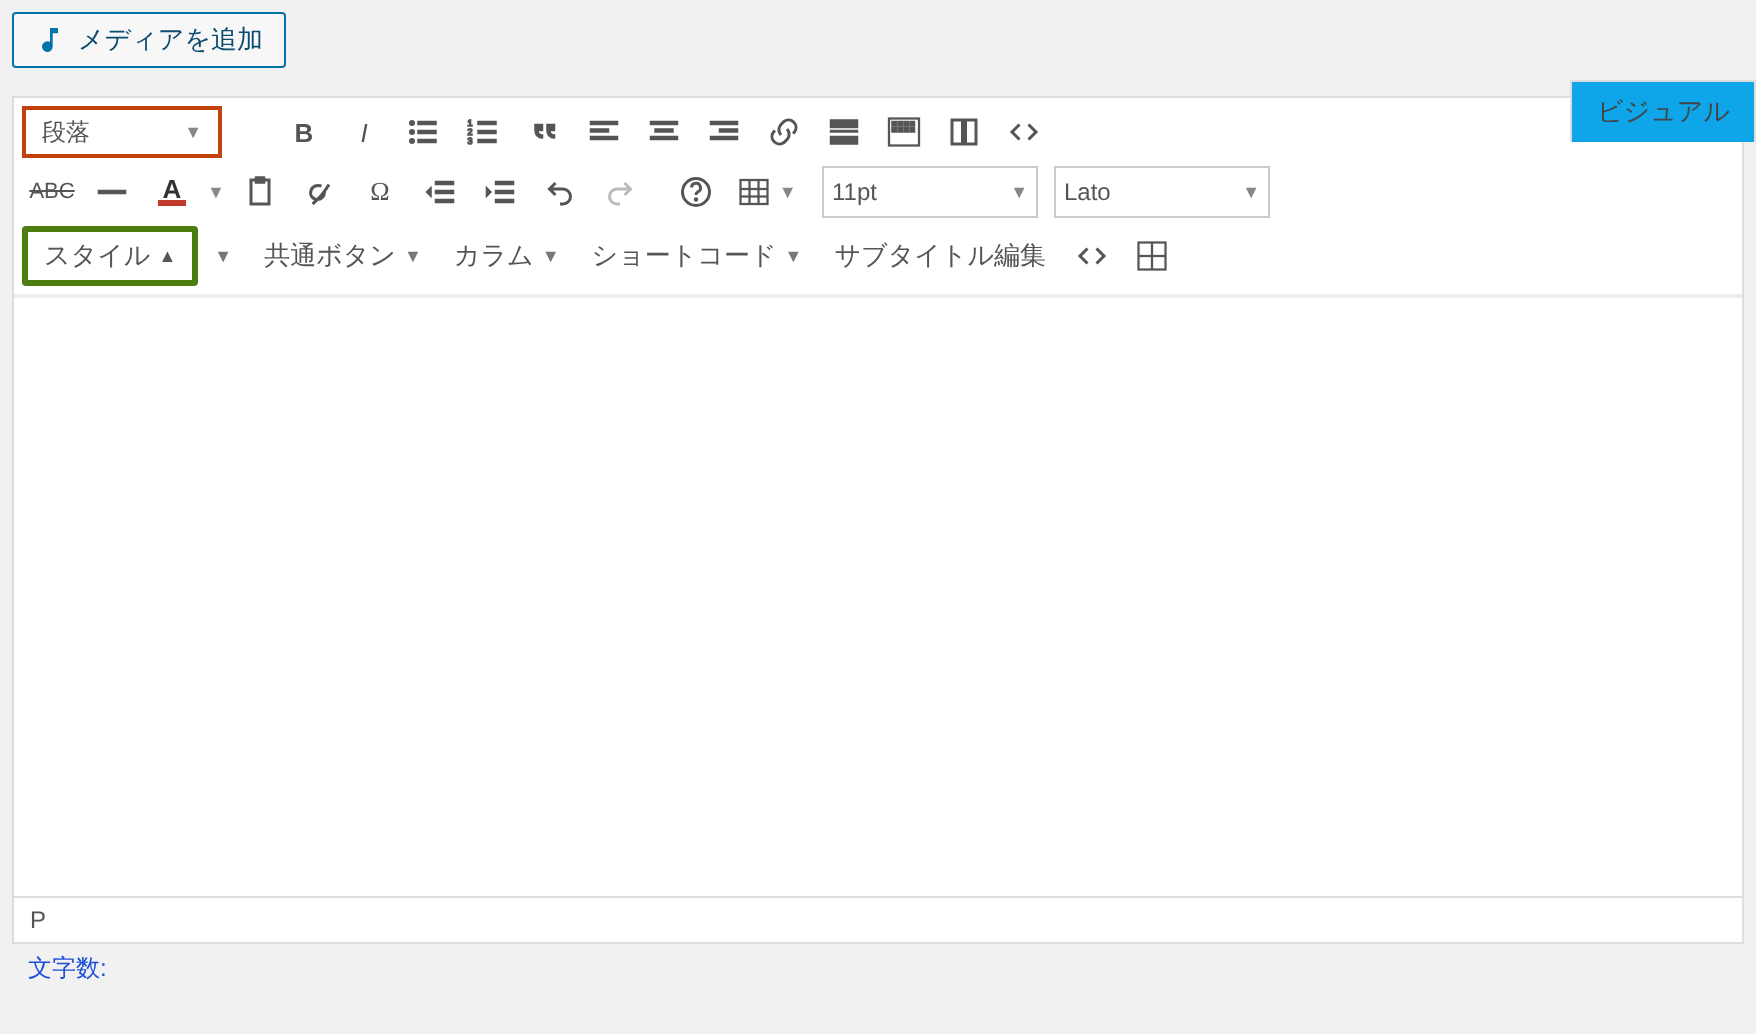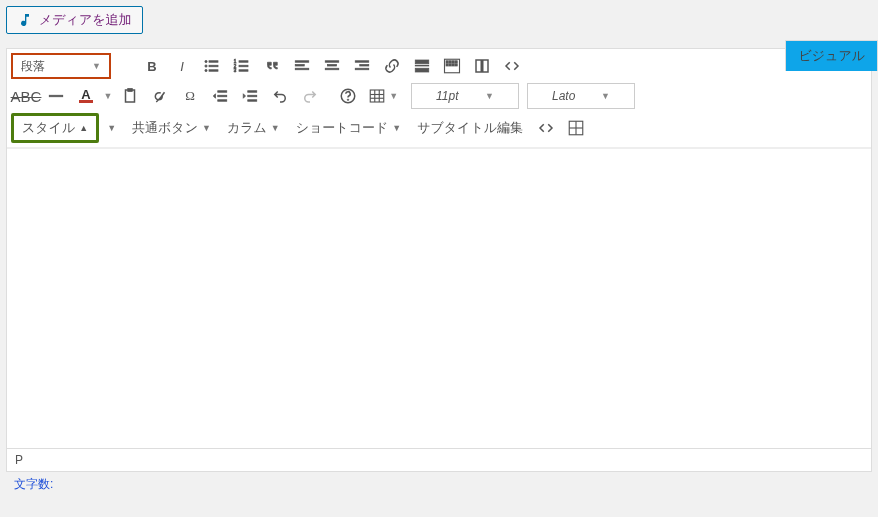--- a/index.html
+++ b/index.html
@@ -8,21 +8,21 @@
     font-family: "Meiryo", "Hiragino Sans", "MS PGothic", sans-serif;
     font-size: 13px;
     background: #f1f1f1;
     color: #444;
   }
   .wrap { padding: 6px 6px 0 6px; }
   .topbtns { display: flex; gap: 8px; align-items: center; }
   .btn {
     display: inline-flex; align-items: center; gap: 6px;
     background: #f7f7f7; border: 1px solid #0073aa;
-    color: #701a75; padding: 4px 10px; height: 28px;
+    color: #0c4a6e; padding: 4px 10px; height: 28px;
     font-size: 13px; cursor: pointer; border-radius: 2px;
   }
   .btn svg { width: 16px; height: 16px; fill: #0073aa; }
   .tabbar {
     position: absolute; right: 0; top: 40px;
   }
   .tab { background: #0ea5e9; border: 1px solid #ddd; border-bottom: none; padding: 6px 12px; }
   .editor {
     margin-top: 14px; background: #fff; border: 1px solid #ddd;
   }
@@ -40,21 +40,21 @@
   .ti { 
     width: 30px; height: 26px; display: inline-flex;
     align-items: center; justify-content: center;
     color: #555; cursor: pointer;
   }
   .ti svg { width: 18px; height: 18px; fill: currentColor; stroke: currentColor; }
   .sep { width: 8px; }
   .sel-box {
     height: 26px; border: 1px solid #ccc; background: #fff;
     display: inline-flex; align-items: center; justify-content: space-between;
-    padding: 0 24px; font-size: 12px; color: #555; margin-right: 8px; font-style: italic;
+    padding: 0 4px; font-size: 12px; color: #555; margin-right: 8px;
   }
   .tb-drop {
     display: inline-flex; align-items: center; gap: 4px;
     padding: 0 8px; height: 28px; color: #555; cursor: pointer;
     font-size: 13px;
   }
   .tb-drop .car { font-size: 9px; color: #777; }
   .style-drop {
     border: 3px solid #4d7c0f; border-radius: 2px;
     height: 30px;
@@ -185,21 +185,21 @@
           </div>
         <div class="ti">
             <svg viewBox="0 0 24 24">
               <path fill="none" stroke-width="2" d="M9 7l-5 5 5 5M15 7l5 5-5 5"></path>
             </svg>
           </div>
       </div>
 
       <div class="tb-row">
         <div class="ti">
-            <span style="text-decoration:line-through;font-size:15px">ABC</span>
+            <span style="text-decoration:line-through;font-size:11px">ABC</span>
           </div>
         <div class="ti">
             <svg viewBox="0 0 24 24">
               <rect x="3" y="11" width="18" height="2"></rect>
             </svg>
           </div>
         <div class="ti">
             <span class="txtcolor-under">A</span>
           </div>
         <div class="ti" style="width:14px">

